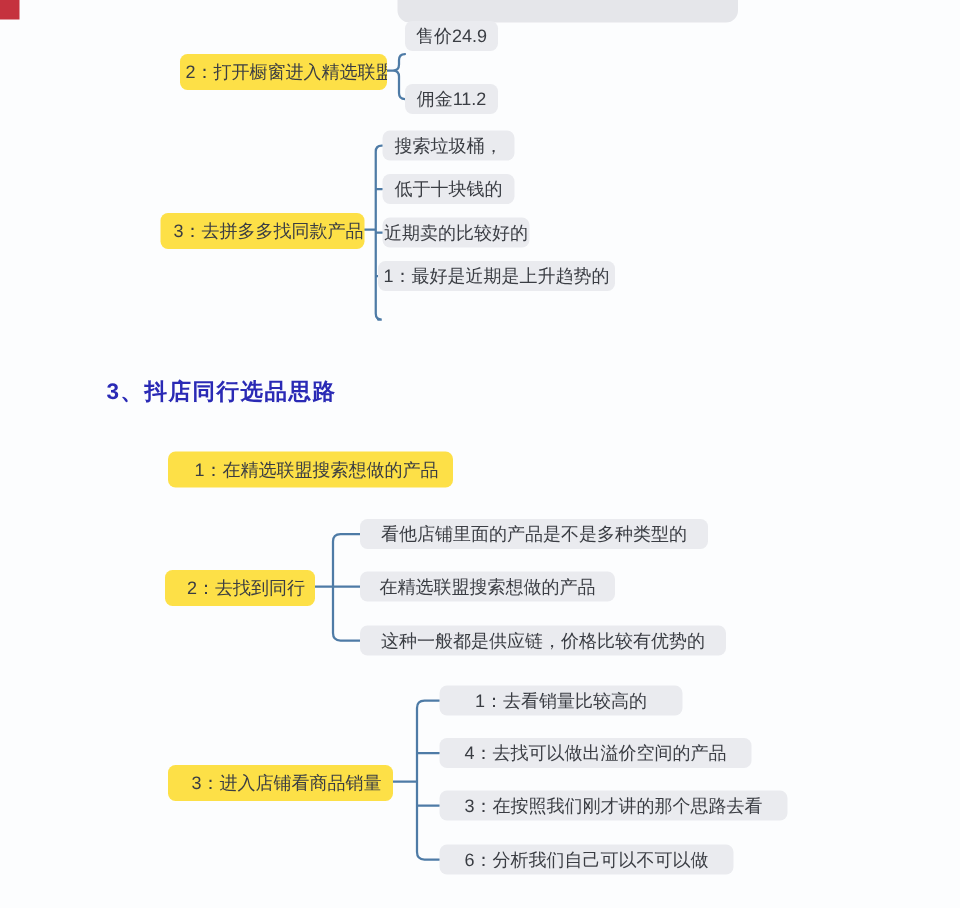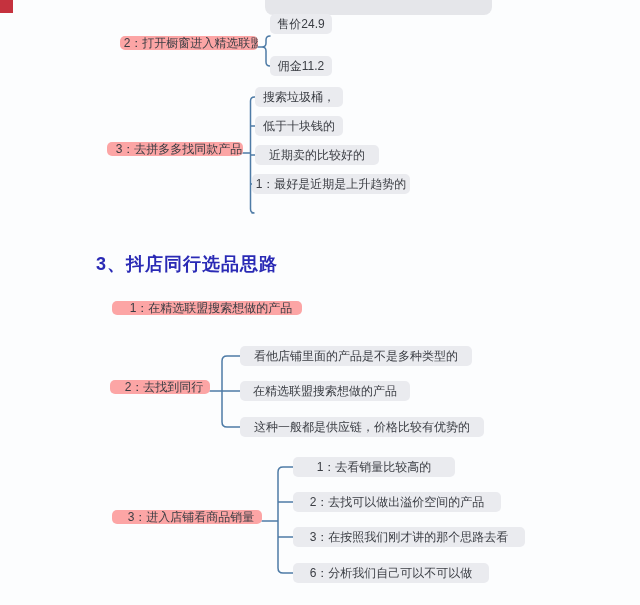--- a/index.html
+++ b/index.html
@@ -12,27 +12,27 @@
   svg.connectors{position:absolute;left:0;top:0;z-index:1;}
   .node{
     position:absolute;z-index:2;box-sizing:border-box;
     background:#eaebef;color:#3a3d43;
     border-radius:5px;
     font-size:12px;line-height:14px;
     display:flex;align-items:center;justify-content:center;
     white-space:nowrap;overflow:hidden;
     padding:2px 8px;
   }
-  .node.parent{height:14px;background:#fca5a5;padding-left:16px;}
+  .node.parent{height:24px;background:#fde047;padding-left:16px;}
   .node.child{height:20px;}
   .node.partial{background:#e5e6ea;border-radius:8px;}
   .heading{
     position:absolute;z-index:2;
-    color:#2a2ab5;font-size:18px;font-weight:bold;
-    white-space:nowrap;letter-spacing:1px;margin-left:25px;
+    color:#2a2ab5;font-size:15px;font-weight:bold;
+    white-space:nowrap;letter-spacing:1px;
   }
   .red-marker{
     position:absolute;z-index:3;
     width:13px;height:13px;background:#c5323e;
   }
 </style>
 </head>
 <body>
 
 <div id="canvas">
@@ -50,31 +50,31 @@
 
   <div class="node partial" style="left:265px;top:-12px;width:227px;height:27px"></div>
 
   <div class="node parent" style="left:120px;top:36px;width:138px">2：打开橱窗进入精选联盟</div>
   <div class="node child" style="left:270px;top:14px;width:62px">售价24.9</div>
   <div class="node child" style="left:270px;top:56px;width:62px">佣金11.2</div>
 
   <div class="node parent" style="left:107px;top:142px;width:136px">3：去拼多多找同款产品</div>
   <div class="node child" style="left:255px;top:116px;width:88px">低于十块钱的</div>
   <div class="node child" style="left:255px;top:87px;width:88px">搜索垃圾桶，</div>
-  <div class="node child" style="left:255px;top:145px;width:124px">近期卖的比较好的</div>
+  <div class="node child" style="left:255px;top:145px;width:98px">近期卖的比较好的</div>
   <div class="node child" style="left:252px;top:174px;width:158px">1：最好是近期是上升趋势的</div>
 
   <div class="heading" style="left:71px;top:252px">3、抖店同行选品思路</div>
 
   <div class="node parent" style="left:112px;top:301px;width:190px">1：在精选联盟搜索想做的产品</div>
 
   <div class="node parent" style="left:110px;top:380px;width:100px">2：去找到同行</div>
   <div class="node child" style="left:240px;top:346px;width:232px">看他店铺里面的产品是不是多种类型的</div>
   <div class="node child" style="left:240px;top:381px;width:170px">在精选联盟搜索想做的产品</div>
   <div class="node child" style="left:240px;top:417px;width:244px">这种一般都是供应链，价格比较有优势的</div>
 
   <div class="node parent" style="left:112px;top:510px;width:150px">3：进入店铺看商品销量</div>
   <div class="node child" style="left:293px;top:457px;width:162px">1：去看销量比较高的</div>
-  <div class="node child" style="left:293px;top:492px;width:208px">2：去找可以做出溢价空间的产品</div>
+  <div class="node child" style="left:293px;top:492px;width:208px">4：去找可以做出溢价空间的产品</div>
   <div class="node child" style="left:293px;top:527px;width:232px">3：在按照我们刚才讲的那个思路去看</div>
   <div class="node child" style="left:293px;top:563px;width:196px">6：分析我们自己可以不可以做</div>
 
 </div>
 
 </body></html>

